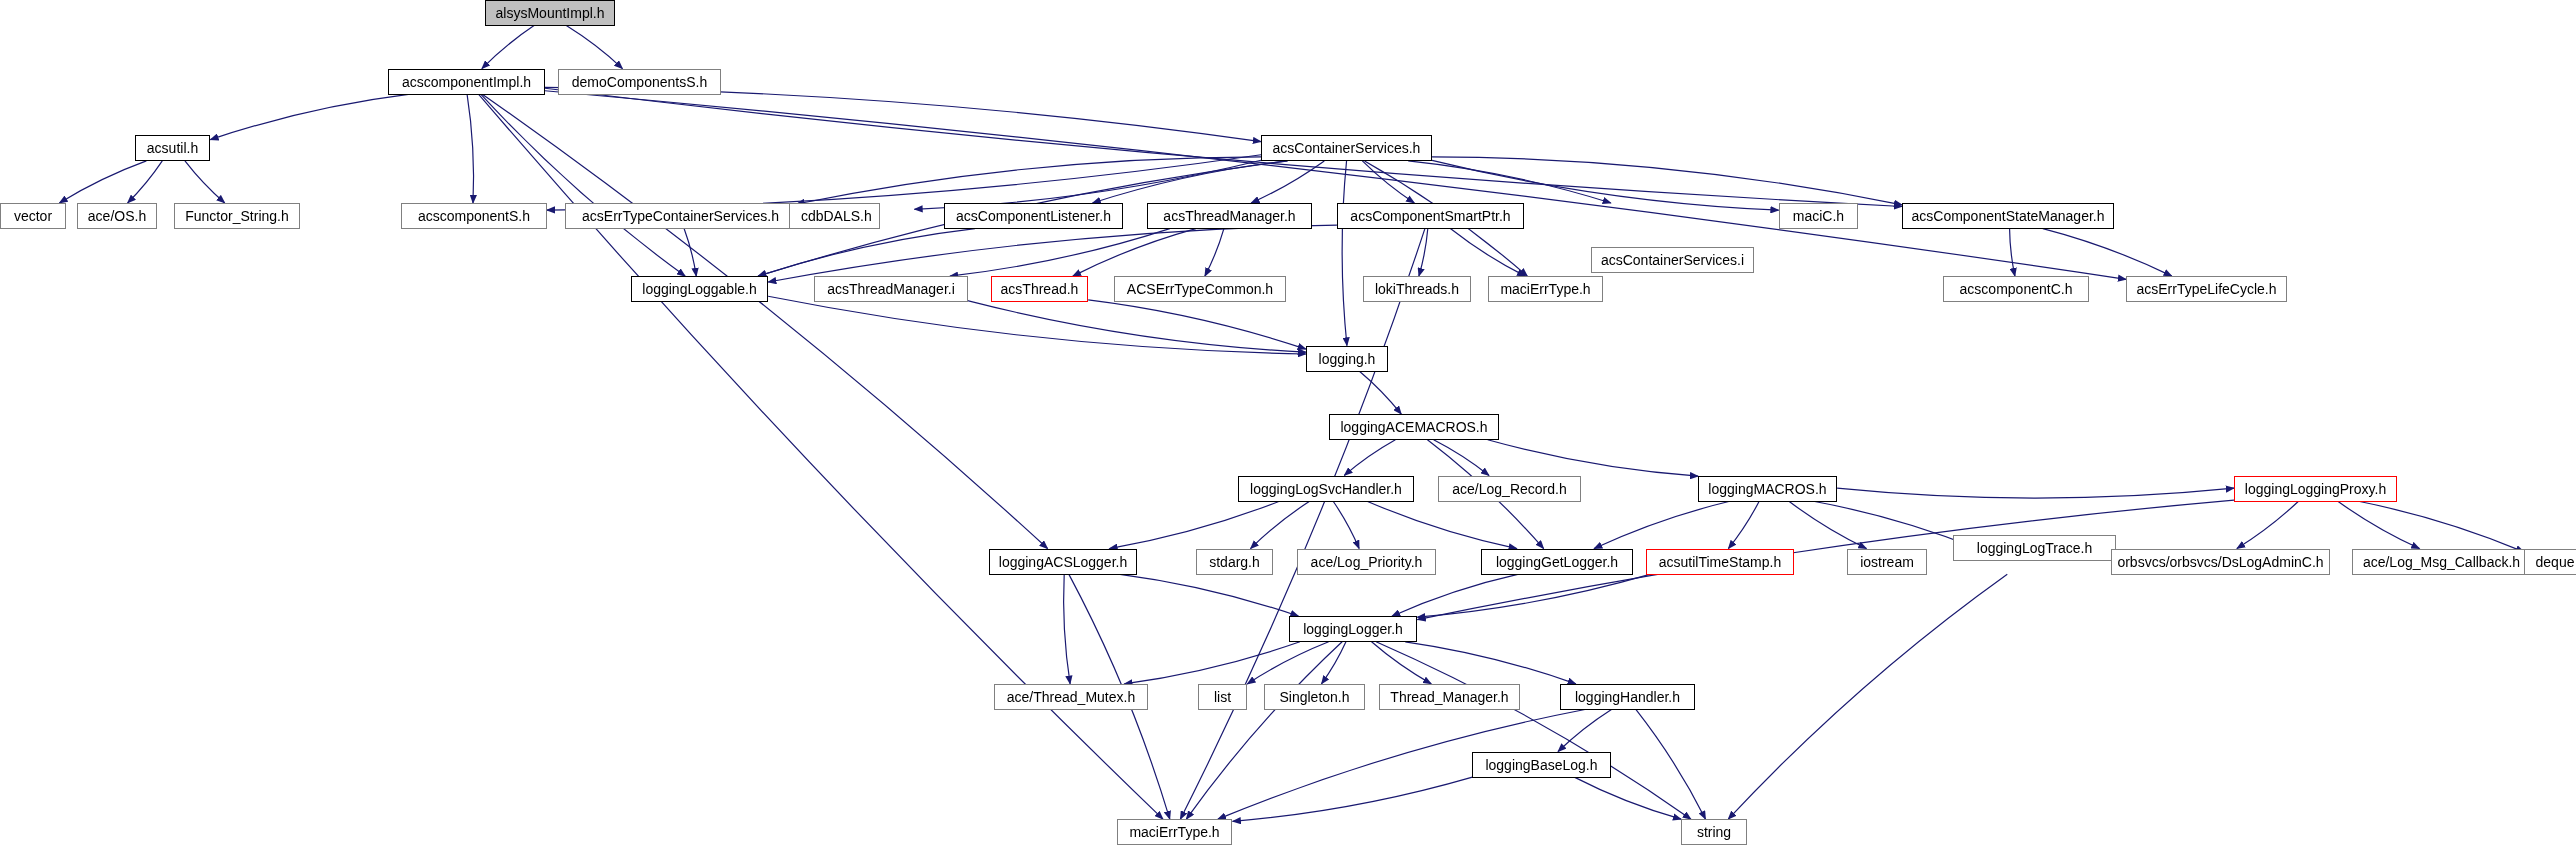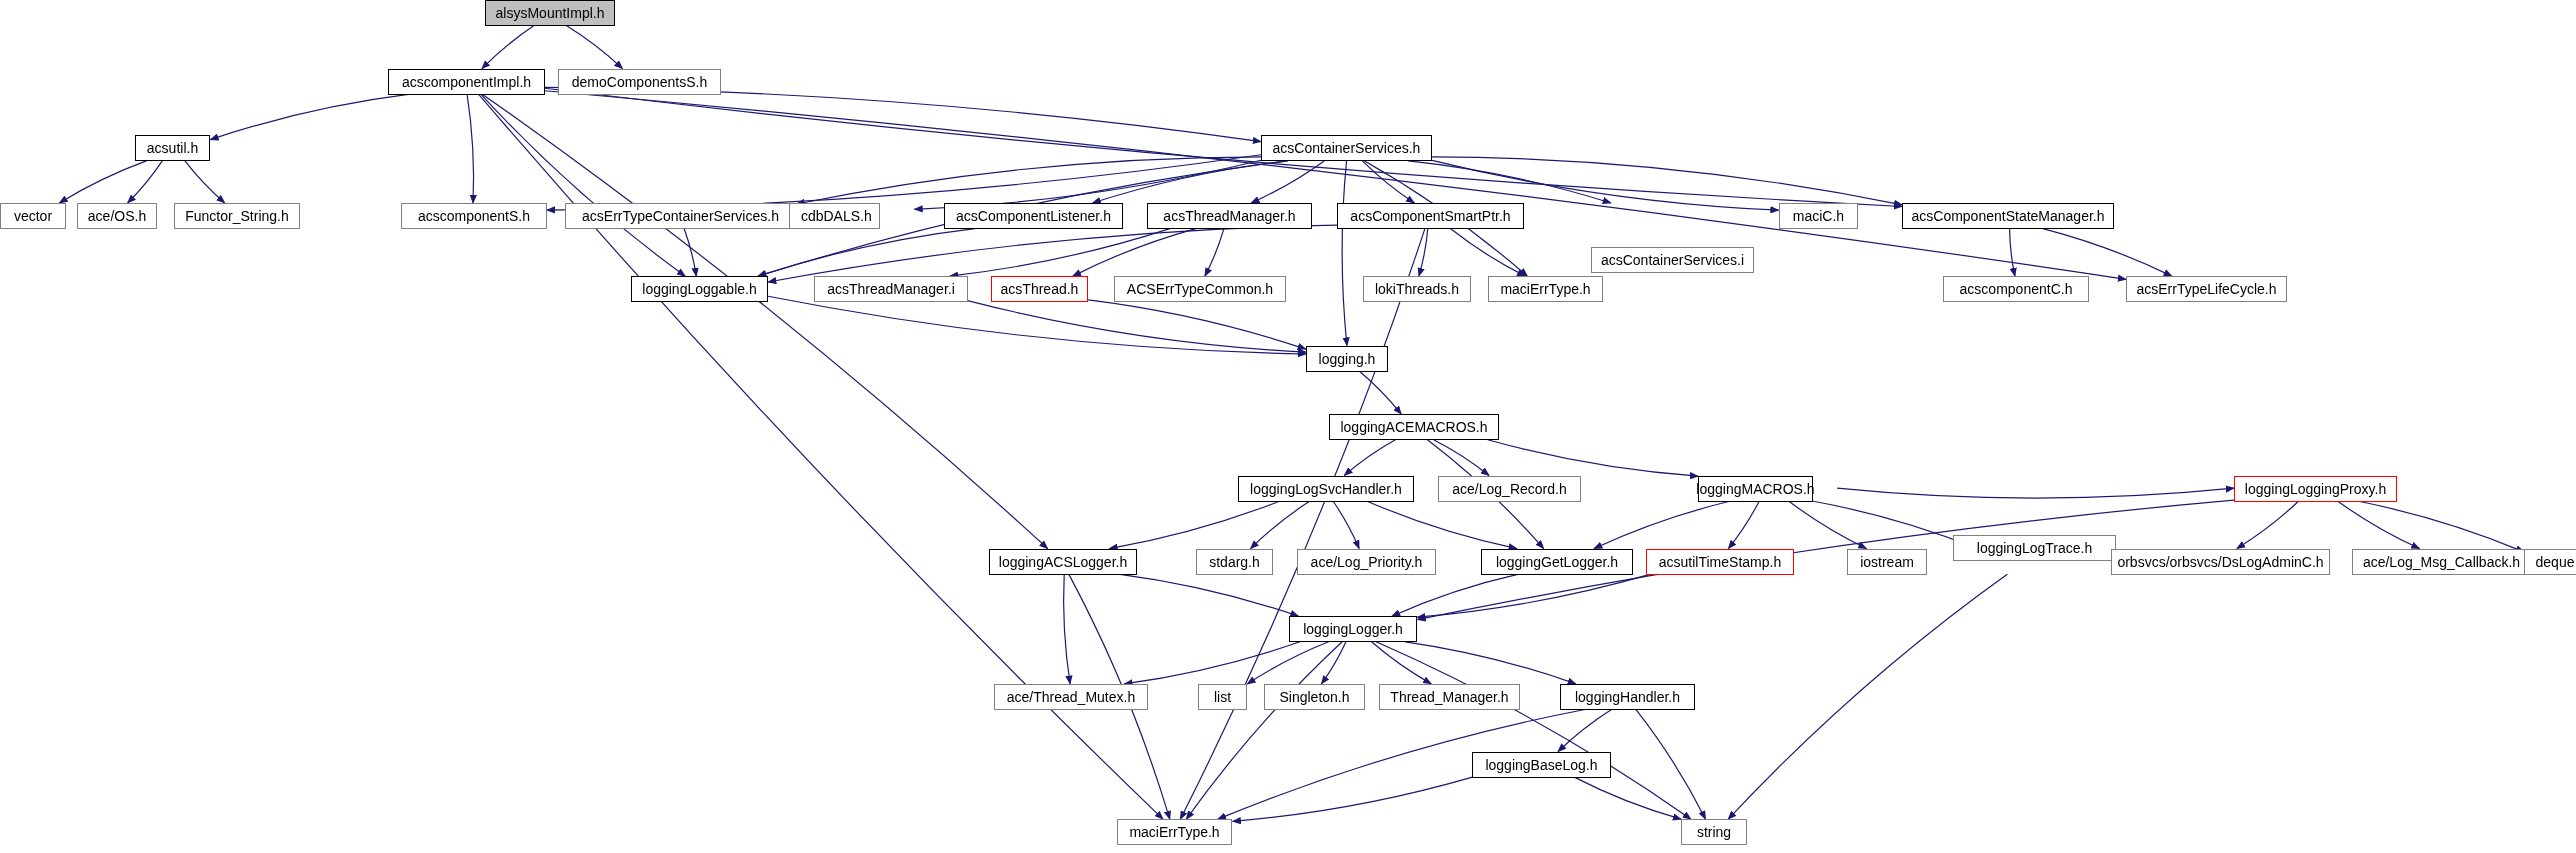--- a/index.html
+++ b/index.html
@@ -220,21 +220,21 @@
       </div>
       <div class="node strong" style="left: 1329px; top: 414px; width: 170px;">
         <span class="node-label">loggingACEMACROS.h</span>
       </div>
       <div class="node strong" style="left: 1238px; top: 476px; width: 176px;">
         <span class="node-label">loggingLogSvcHandler.h</span>
       </div>
       <div class="node " style="left: 1438px; top: 476px; width: 143px;">
         <span class="node-label">ace/Log_Record.h</span>
       </div>
-      <div class="node strong" style="left: 1698px; top: 476px; width: 115px;">
+      <div class="node strong" style="left: 1698px; top: 476px; width: 139px;">
         <span class="node-label">loggingMACROS.h</span>
       </div>
       <div class="node red" style="left: 2234px; top: 476px; width: 163px;">
         <span class="node-label">loggingLoggingProxy.h</span>
       </div>
       <div class="node strong" style="left: 989px; top: 549px; width: 148px;">
         <span class="node-label">loggingACSLogger.h</span>
       </div>
       <div class="node " style="left: 1196px; top: 549px; width: 77px;">
         <span class="node-label">stdarg.h</span>

